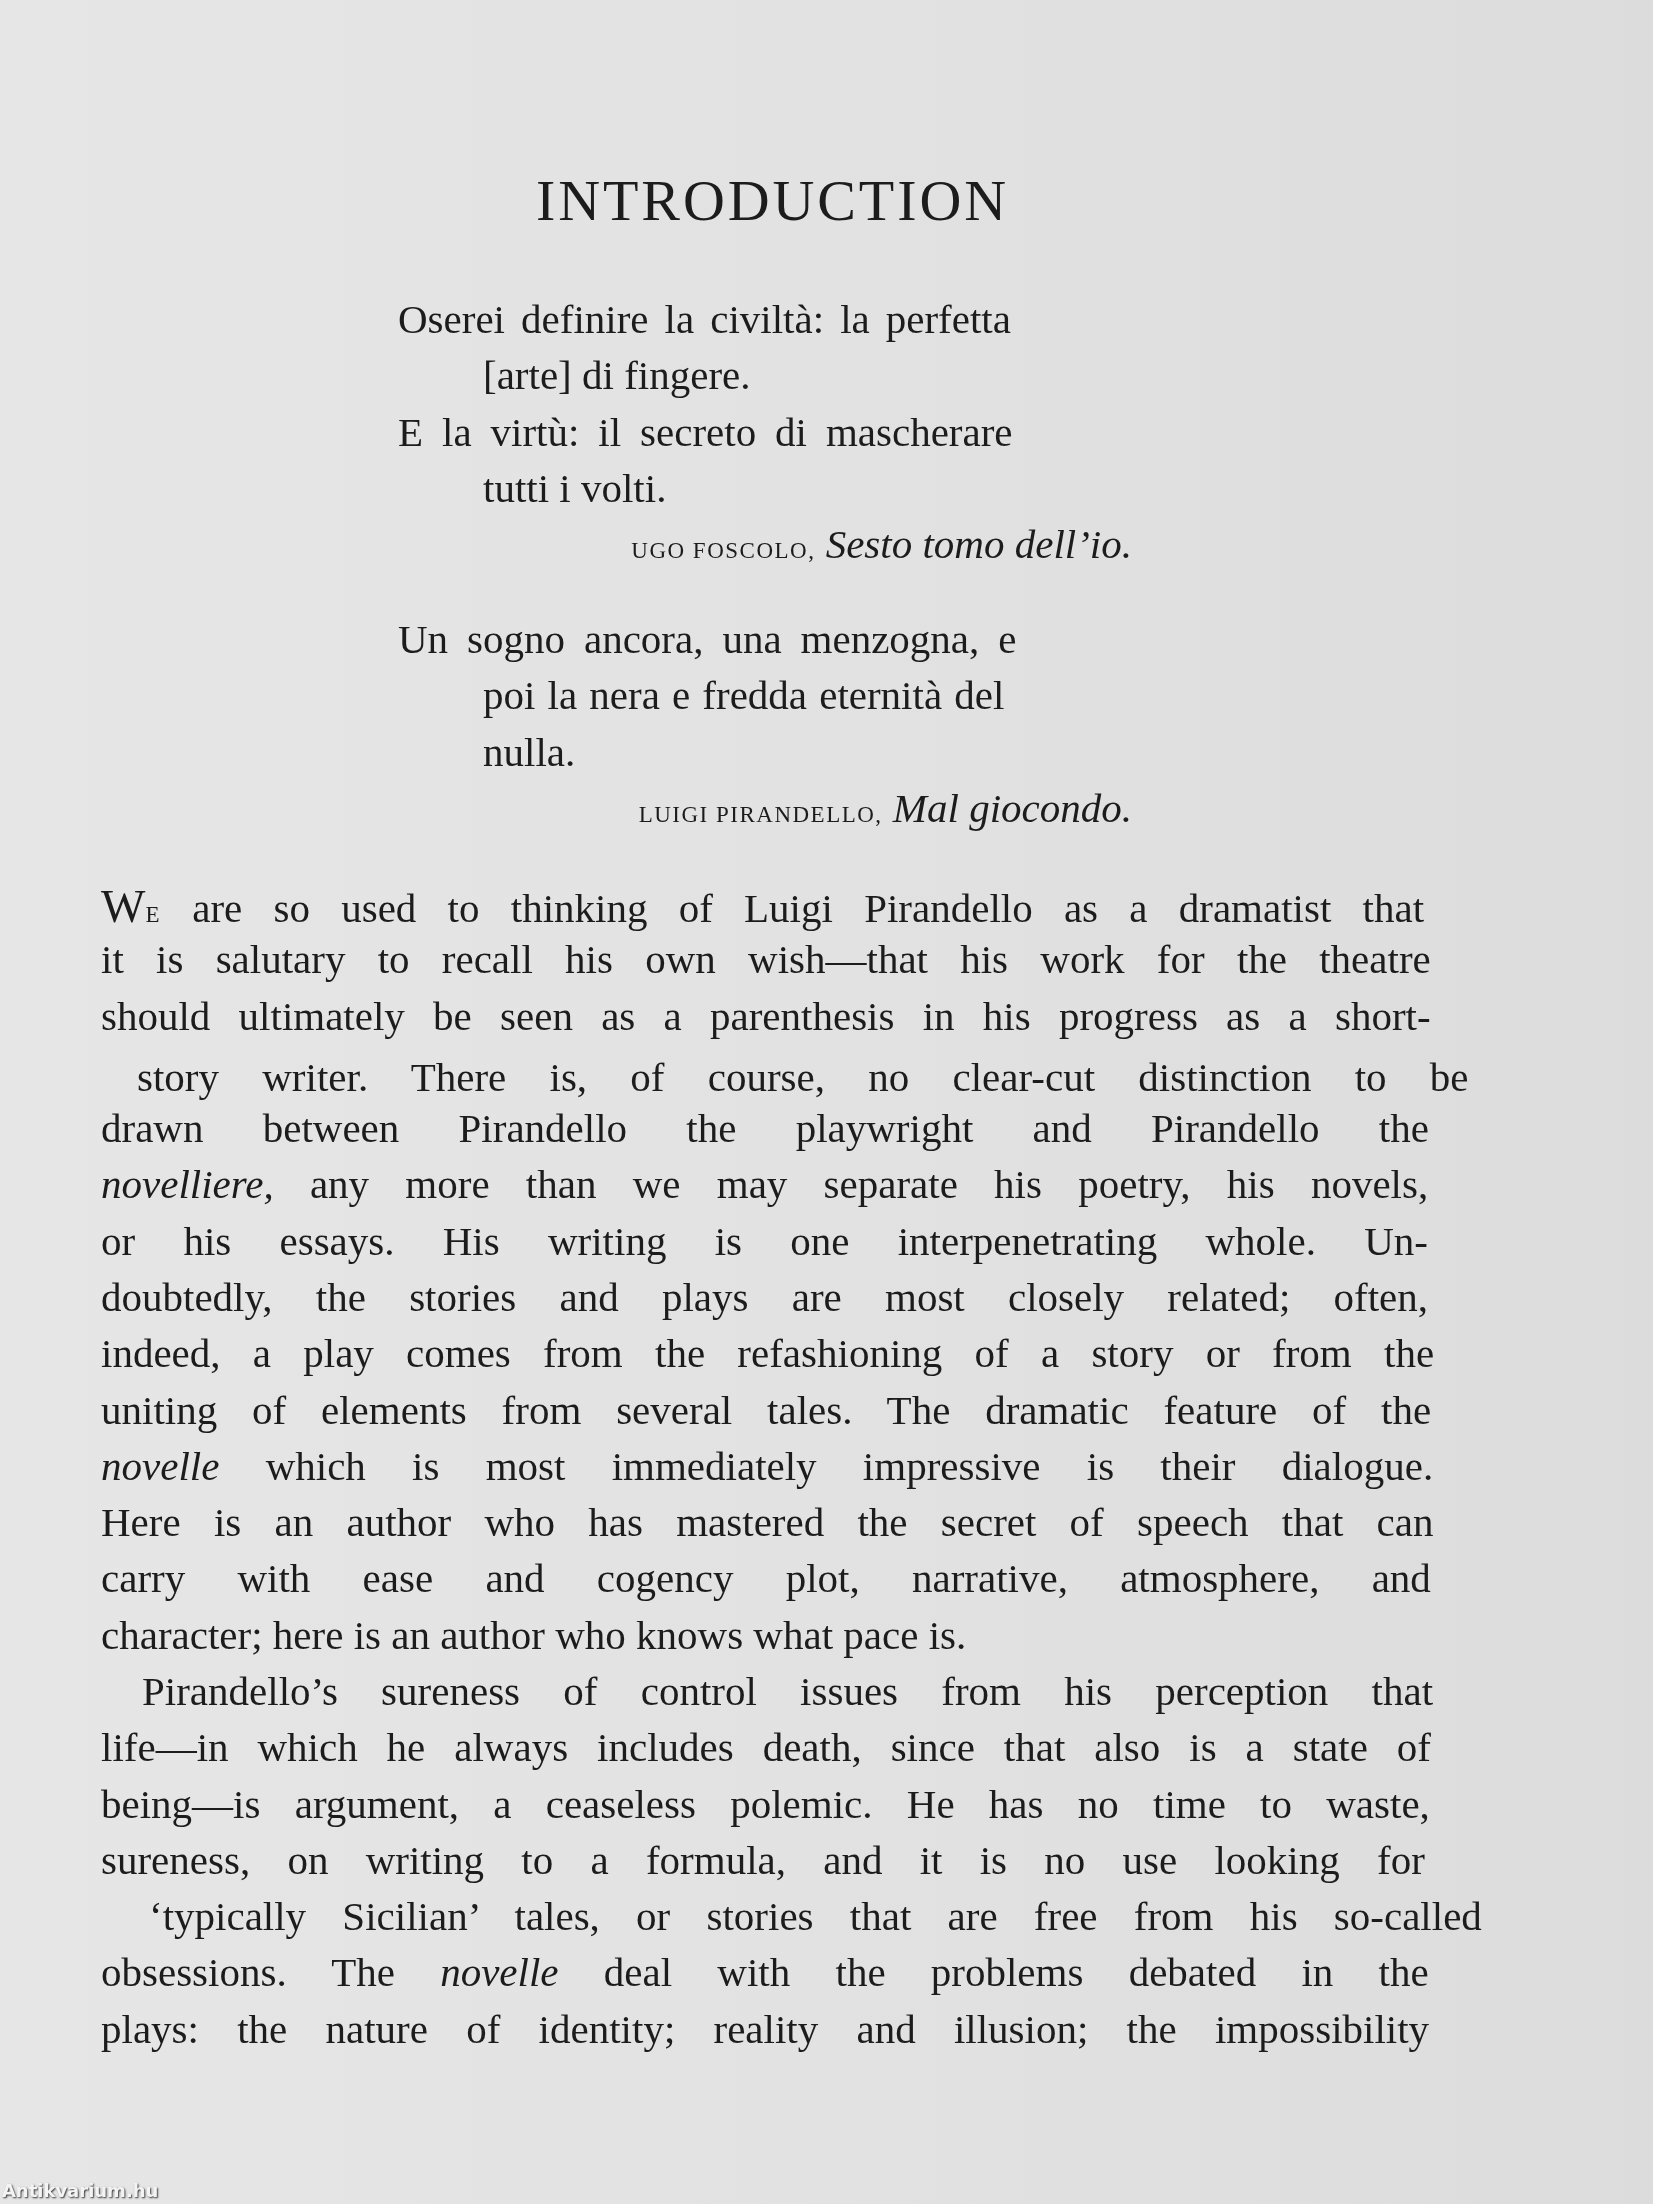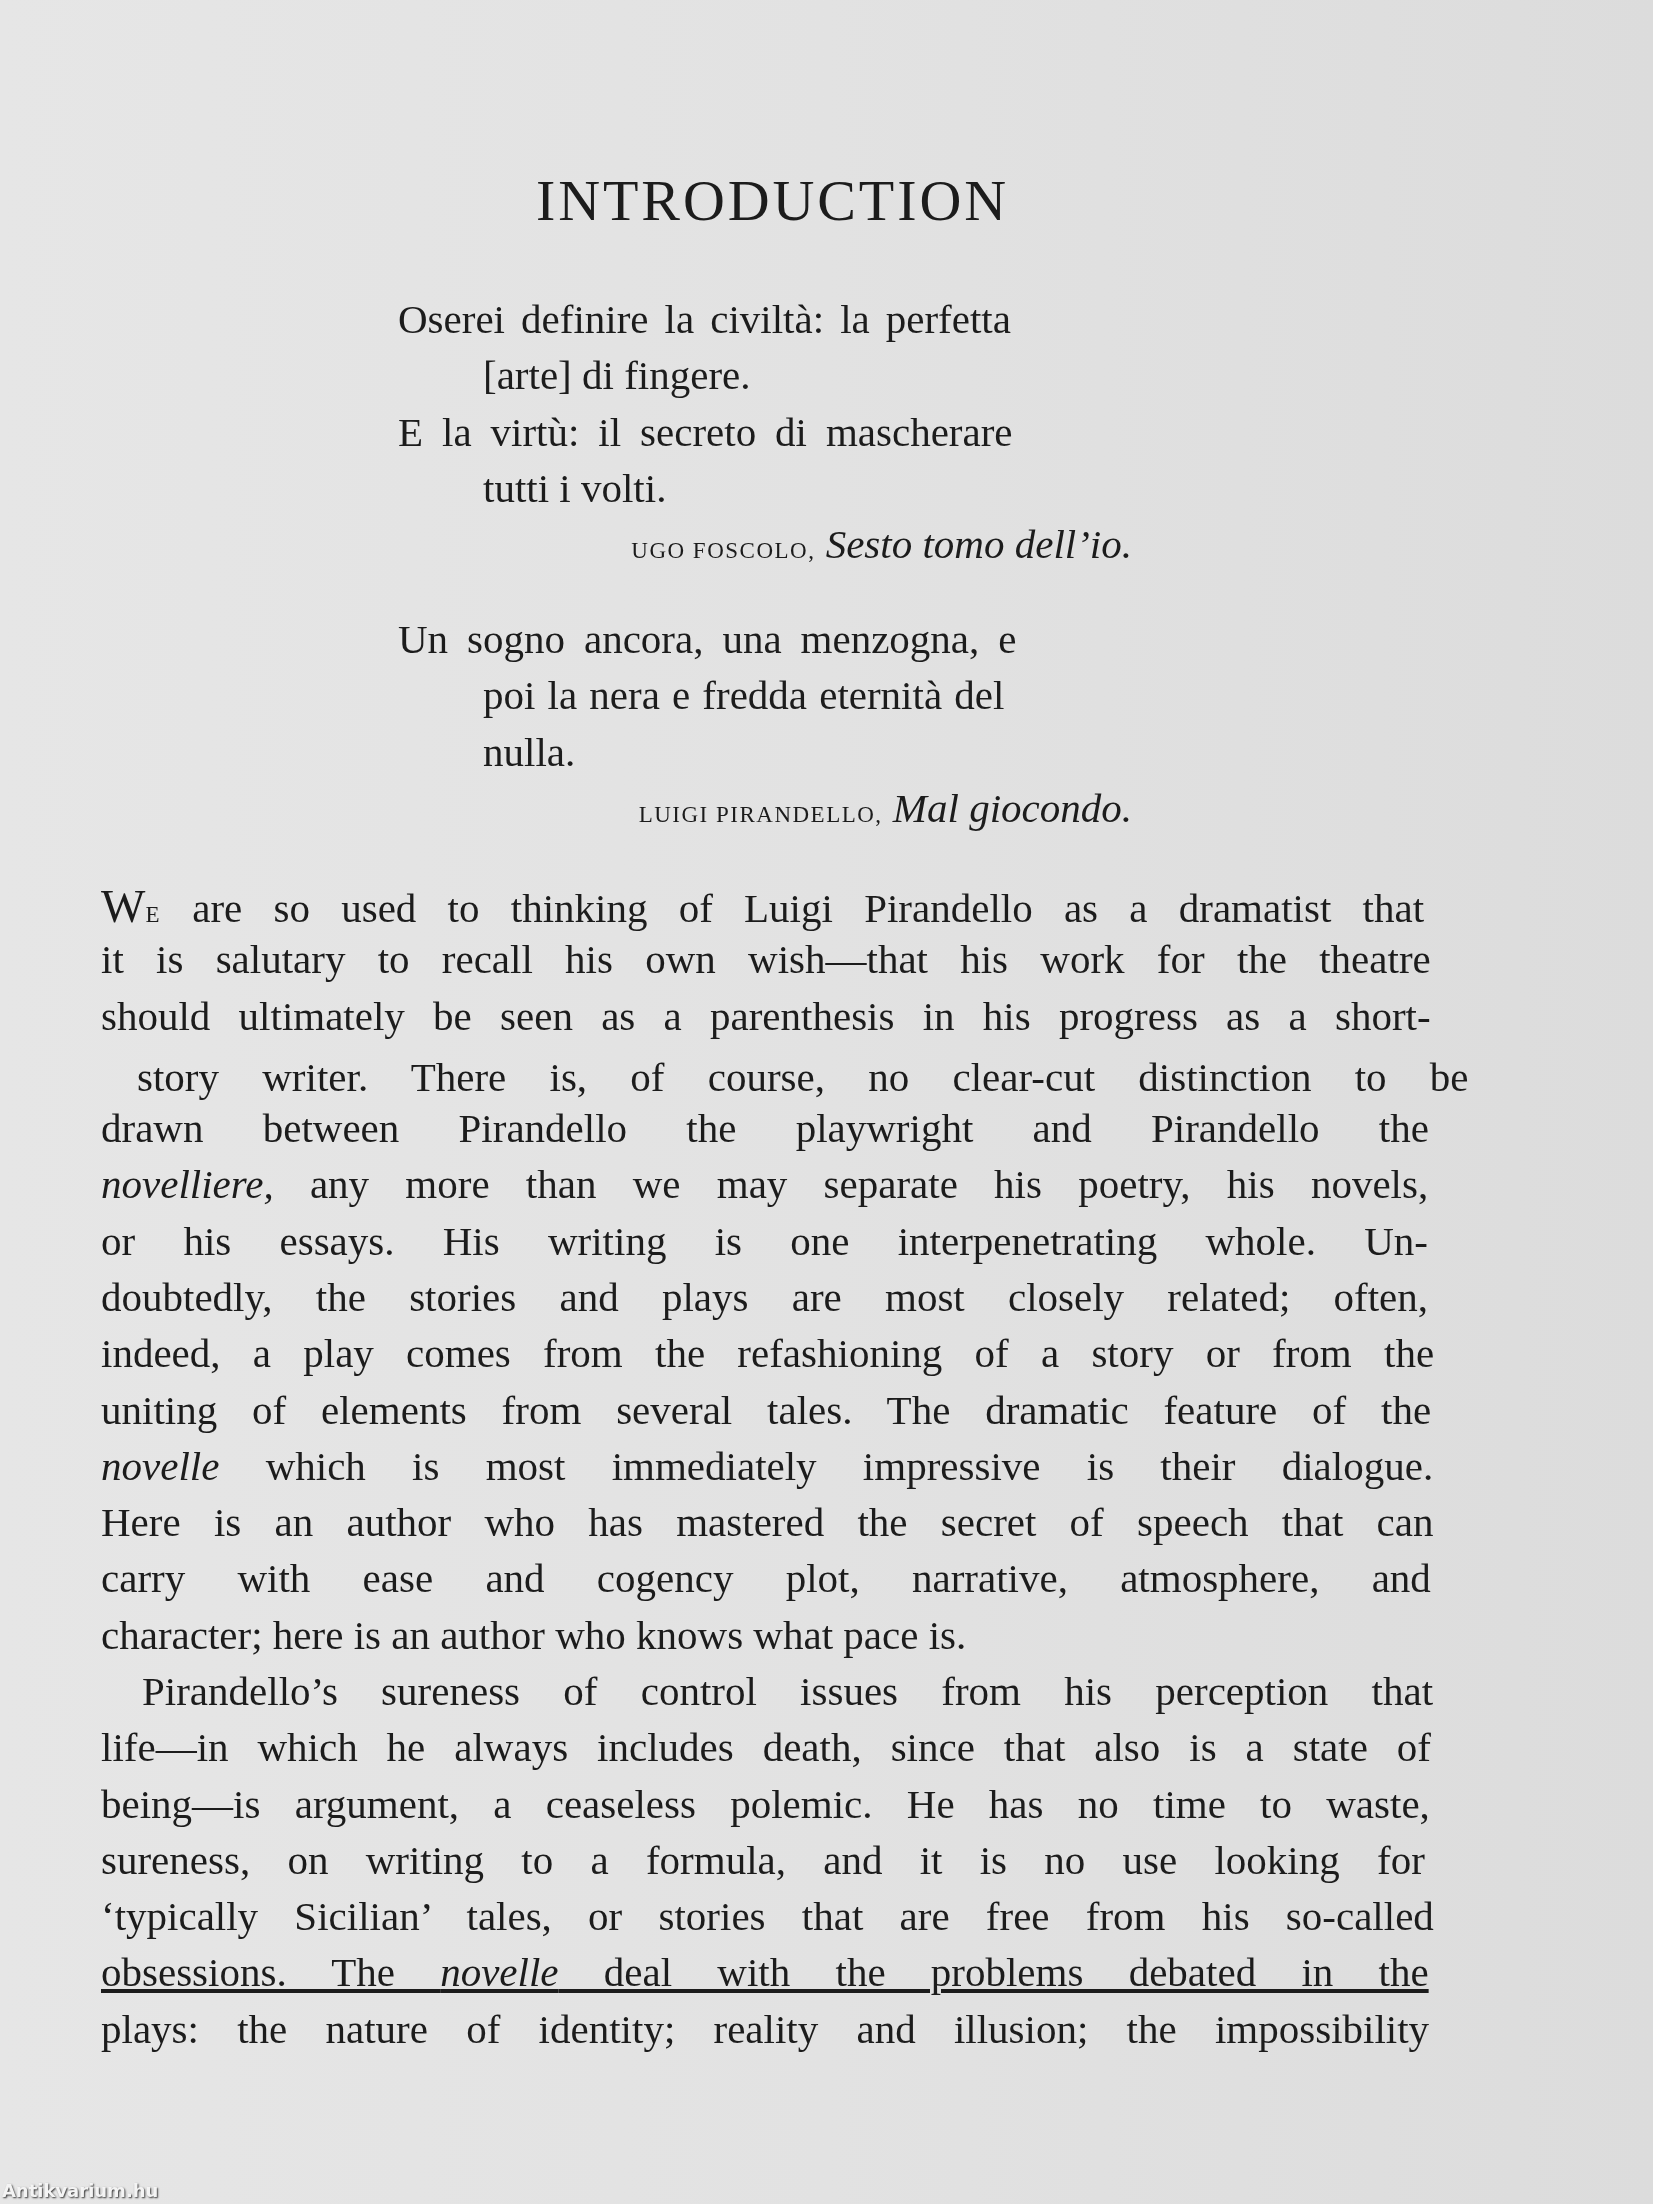--- a/index.html
+++ b/index.html
@@ -72,19 +72,19 @@
   <div class="pl" style="top: 507px; text-align-last: left;"><span style="word-spacing: 24.6px;">uniting of elements from several tales. The dramatic feature of the</span></div>
   <div class="pl" style="top: 563px; text-align-last: left;"><span style="word-spacing: 36px;"><span class="it">novelle</span><span> which is most immediately impressive is their dialogue.</span></span></div>
   <div class="pl" style="top: 619px; text-align-last: left;"><span style="word-spacing: 23px;">Here is an author who has mastered the secret of speech that can</span></div>
   <div class="pl" style="top: 675px; text-align-last: left;"><span style="word-spacing: 42px;">carry with ease and cogency plot, narrative, atmosphere, and</span></div>
   <div class="pl last" style="top:732px;">character; here is an author who knows what pace is.</div>
 
   <div class="pl" style="top: 788px; left: 41px; width: 1283px; text-align-last: left;"><span style="word-spacing: 33px;">Pirandello’s sureness of control issues from his perception that</span></div>
   <div class="pl" style="top: 844px; text-align-last: left;"><span style="word-spacing: 18.7px;">life—in which he always includes death, since that also is a state of</span></div>
   <div class="pl" style="top: 901px; text-align-last: left;"><span style="word-spacing: 24px;">being—is argument, a ceaseless polemic. He has no time to waste,</span></div>
   <div class="pl" style="top: 957px; text-align-last: left;"><span style="word-spacing: 27px;">sureness, on writing to a formula, and it is no use looking for</span></div>
-  <div class="pl" style="top: 1013px; text-align-last: left;"><span style="word-spacing: 26px;">‘typically Sicilian’ tales, or stories that are free from his so-called</span></div>
-  <div class="pl" style="top: 1069px; text-align-last: left; text-decoration: underline;"><span style="word-spacing: 35px;"><span>obsessions. The </span><span class="it">novelle</span><span> deal with the problems debated in the</span></span></div>
+  <div class="pl" style="top: 1013px; text-align-last: left;"><span style="word-spacing: 26px; margin-left: 48px;">‘typically Sicilian’ tales, or stories that are free from his so-called</span></div>
+  <div class="pl" style="top: 1069px; text-align-last: left;"><span style="word-spacing: 35px;"><span>obsessions. The </span><span class="it">novelle</span><span> deal with the problems debated in the</span></span></div>
   <div class="pl" style="top: 1126px; text-align-last: left;"><span style="word-spacing: 28px;">plays: the nature of identity; reality and illusion; the impossibility</span></div>
 </div>
 
 <div class="watermark">Antikvarium.hu</div>
 
 
 </body></html>

